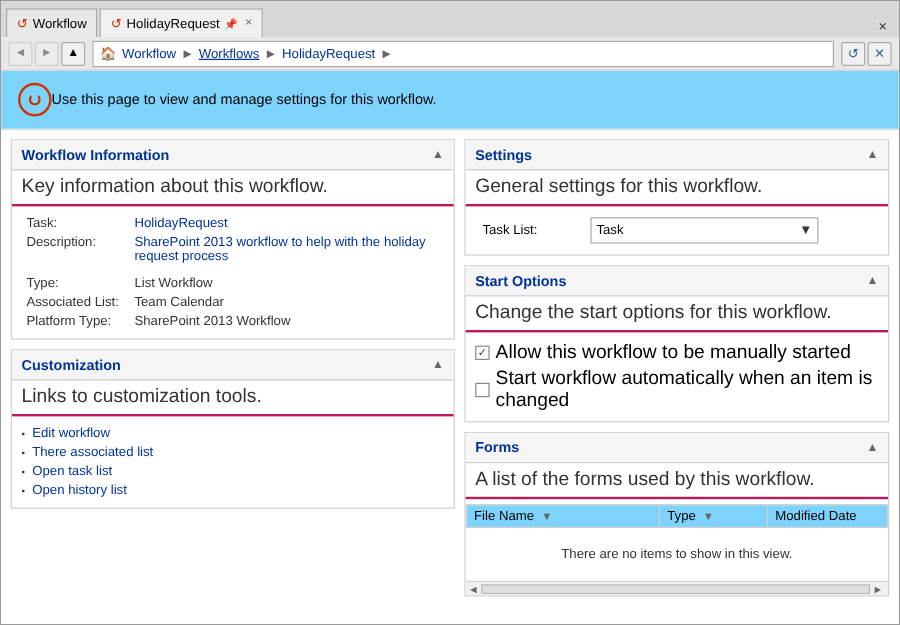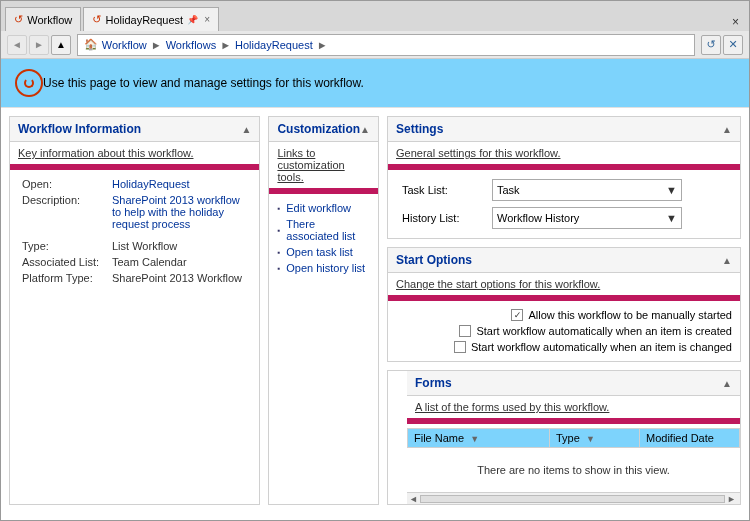--- a/index.html
+++ b/index.html
@@ -21,48 +21,48 @@
     .breadcrumb-sep { margin: 0 4px; color: #666; }
     .refresh-btns { display: flex; gap: 2px; margin-left: 6px; }
     .refresh-btn { width: 20px; height: 20px; border: 1px solid #aaa; background: #f0f0f0; cursor: pointer; display: flex; align-items: center; justify-content: center; font-size: 11px; border-radius: 2px; color: #336; }
 
     
     .page-content { flex: 1; background: white; overflow: auto; padding: 0; }
 
     .page-header { display: flex; align-items: center; padding: 10px 14px; border-bottom: 1px solid #e0e0e0; background: #7dd3fc; }
 
     .main-layout { display: flex; padding: 8px; gap: 8px; }
-    .left-col { flex: 0 0 370px; display: flex; flex-direction: row; gap: 8px; }
+    .left-col { flex: 0 0 370px; display: flex; flex-direction: column; gap: 8px; }
     .right-col { flex: 1; display: flex; flex-direction: column; gap: 8px; }
 
     
     .section-box { border: 1px solid #d0d0d0; background: white; }
     .section-header { display: flex; align-items: center; justify-content: space-between; padding: 5px 8px; background: #f5f5f5; border-bottom: 1px solid #d0d0d0; }
     .section-title { color: #003399; font-size: 12px; font-weight: 600; }
     .section-collapse { color: #666; cursor: pointer; font-size: 10px; }
-    .section-desc { padding: 5px 8px; color: #333; font-size: 11px; border-bottom: 6px solid #be185d; text-decoration: underline; }
+    .section-desc { padding: 5px 8px; color: #333; font-size: 16px; border-bottom: 2px solid #be185d; }
     .section-body { padding: 6px 8px; }
 
     
     .info-table { width: 100%; border-collapse: collapse; }
     .info-table td { padding: 2px 4px; vertical-align: top; font-size: 11px; }
     .info-table td:first-child { color: #333; font-weight: normal; width: 90px; white-space: nowrap; }
     .info-table td:last-child { color: #003399; }
     .info-table .dark-text td:last-child { color: #333; }
     .info-divider { height: 6px; }
 
     
     .settings-table { width: 100%; border-collapse: collapse; padding: 4px 0; }
     .settings-table tr td { padding: 3px 6px; font-size: 11px; vertical-align: middle; }
     .settings-table td:first-child { white-space: nowrap; width: 90px; }
     .settings-select { width: 190px; height: 22px; border: 1px solid #aaa; background: white; font-size: 11px; padding: 1px 4px; display: flex; align-items: center; justify-content: space-between; cursor: pointer; }
     .settings-select-arrow { color: #333; }
 
     
-    .checkbox-row { display: flex; align-items: center; gap: 5px; padding: 2px 0; font-size: 11px; justify-content: flex-end; }
+    .checkbox-row { display: flex; align-items: center; gap: 5px; padding: 2px 0; font-size: 16px; }
     .cb { width: 12px; height: 12px; border: 1px solid #888; background: white; flex-shrink: 0; display: flex; align-items: center; justify-content: center; }
     .cb.checked { background: white; }
     .cb.checked::after { content: '✓'; font-size: 9px; color: #333; }
 
     
     .custom-link { display: flex; align-items: center; padding: 2px 0; font-size: 11px; color: #003399; cursor: pointer; }
     .custom-link::before { content: '▪'; margin-right: 6px; color: #336; font-size: 8px; }
 
     
     .forms-table { width: 100%; border-collapse: collapse; margin-top: 4px; }
@@ -100,21 +100,21 @@
   <div class="address-bar">
     <div class="nav-buttons">
       <button class="nav-btn" style="opacity:0.4;">◄</button>
       <button class="nav-btn" style="opacity:0.4;">►</button>
       <button class="nav-btn">▲</button>
     </div>
     <div class="breadcrumb-bar">
       <span style="margin-right:4px;">🏠</span>
       <span style="color:#003399; cursor:pointer;">Workflow</span>
       <span class="breadcrumb-sep">►</span>
-      <span style="color:#003399; cursor:pointer;">Workflows</span>
+      <span style="color:#003399; cursor:pointer;text-decoration:underline;">Workflows</span>
       <span class="breadcrumb-sep">►</span>
       <span style="color:#003399; cursor:pointer;">HolidayRequest</span>
       <span class="breadcrumb-sep">►</span>
     </div>
     <div class="refresh-btns">
       <button class="refresh-btn" style="color:#336699;">↺</button>
       <button class="refresh-btn" style="color:#336699;">✕</button>
     </div>
   </div>
 
@@ -134,21 +134,21 @@
         <div class="section-box">
           <div class="section-header">
             <span class="section-title">Workflow Information</span>
             <span class="section-collapse">▲</span>
           </div>
           <div class="section-desc">Key information about this workflow.</div>
           <div class="section-body">
             <table class="info-table">
               <tbody>
                   <tr>
-                <td>Open:</td>
+                <td>Task:</td>
                 <td style="color:#003399; cursor:pointer;">HolidayRequest</td>
               </tr>
               <tr>
                 <td>Description:</td>
                 <td style="color:#003399;">SharePoint 2013 workflow to help with the holiday request process</td>
               </tr>
               <tr class="info-divider">
                     <td colspan="2"></td>
                   </tr>
               <tr class="dark-text">
@@ -197,57 +197,44 @@
               <tbody>
                   <tr>
                 <td>Task List:</td>
                 <td>
                   <div class="settings-select">
                     <span>Task</span>
                     <span class="settings-select-arrow">▼</span>
                   </div>
                 </td>
               </tr>
-              <tr>
-                <td>History List:</td>
-                <td>
-                  <div class="settings-select">
-                    <span>Workflow History</span>
-                    <span class="settings-select-arrow">▼</span>
-                  </div>
-                </td>
-              </tr>
             </tbody>
               </table>
           </div>
         </div>
 
         <div class="section-box">
           <div class="section-header">
             <span class="section-title">Start Options</span>
             <span class="section-collapse">▲</span>
           </div>
           <div class="section-desc">Change the start options for this workflow.</div>
           <div class="section-body">
             <div class="checkbox-row">
               <div class="cb checked"></div>
               <span>Allow this workflow to be manually started</span>
             </div>
             <div class="checkbox-row">
               <div class="cb"></div>
-              <span>Start workflow automatically when an item is created</span>
-            </div>
-            <div class="checkbox-row">
-              <div class="cb"></div>
               <span>Start workflow automatically when an item is changed</span>
             </div>
           </div>
         </div>
 
-        <div class="section-box" style="flex:1;padding-left:19px;">
+        <div class="section-box" style="flex:1;">
           <div class="section-header">
             <span class="section-title">Forms</span>
             <span class="section-collapse">▲</span>
           </div>
           <div class="section-desc">A list of the forms used by this workflow.</div>
           <div class="section-body" style="padding:0;">
             <table class="forms-table">
               <thead>
                 <tr>
                   <th>

